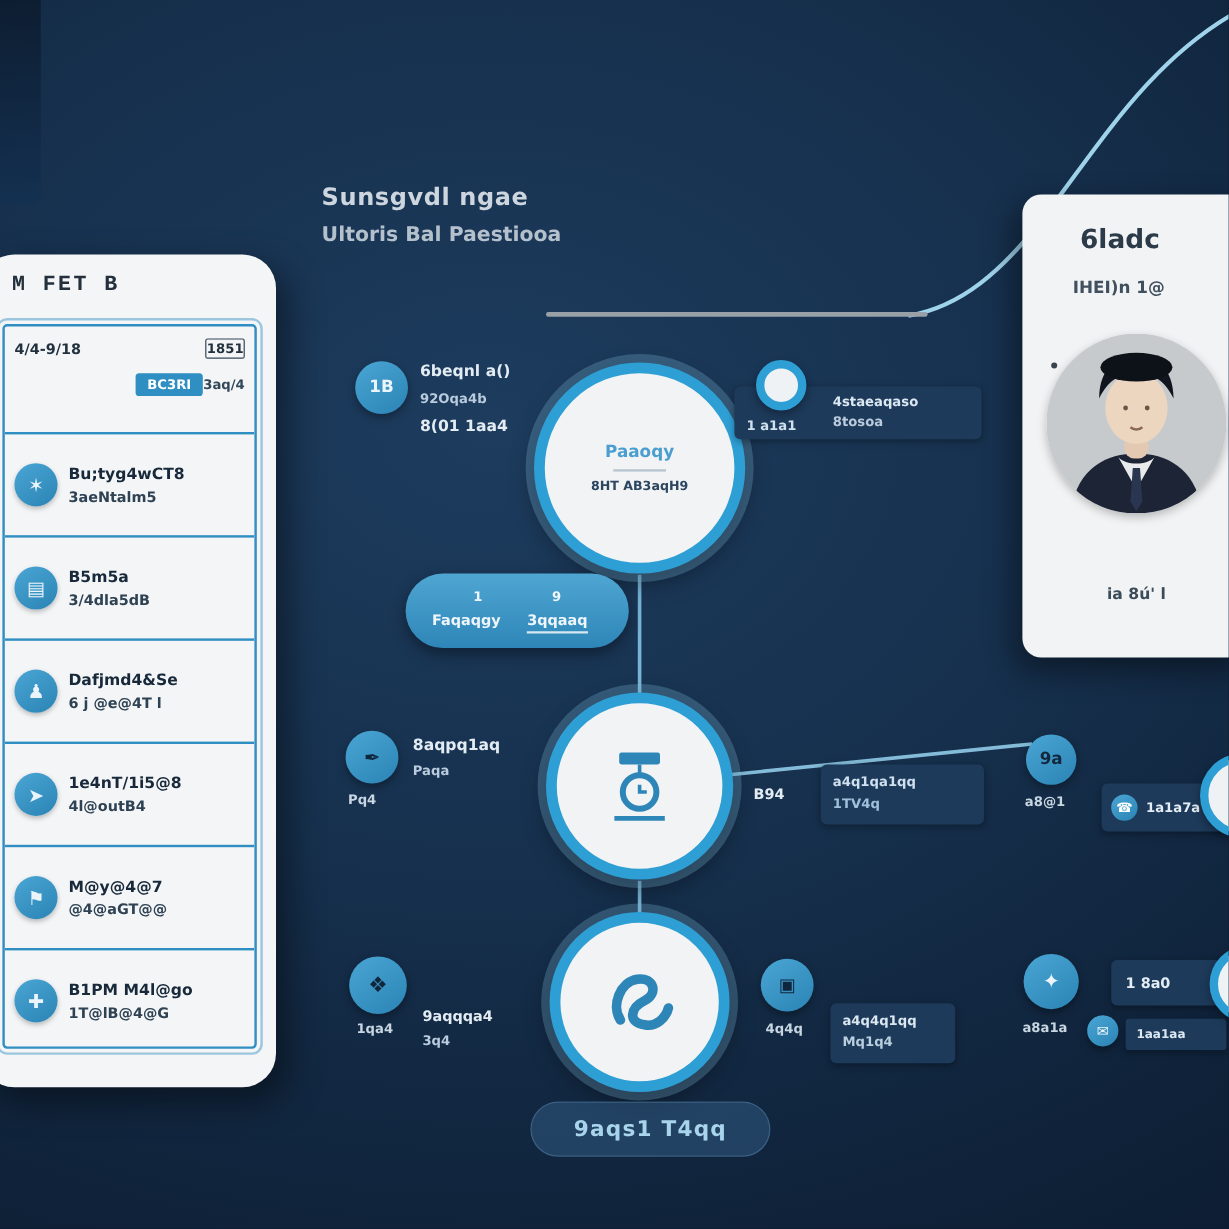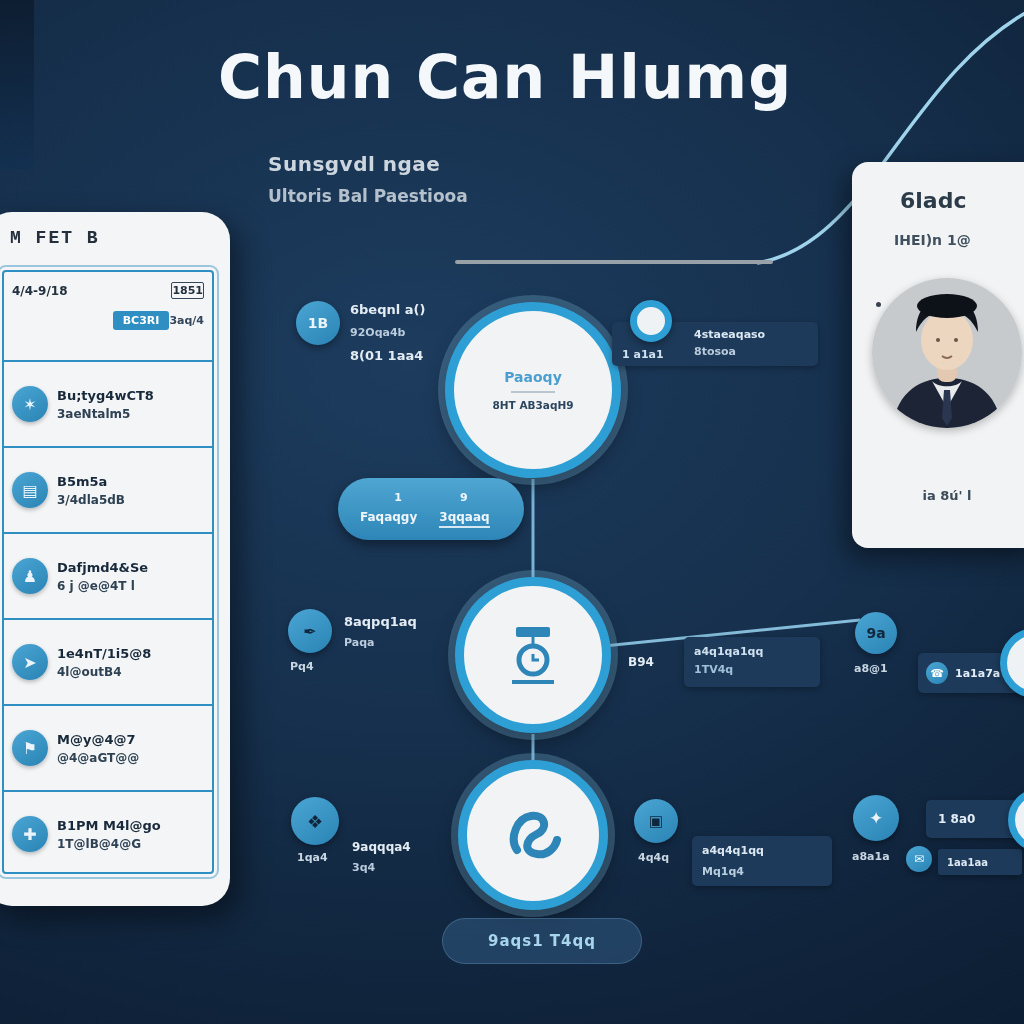--- a/index.html
+++ b/index.html
@@ -58,21 +58,21 @@
   .pill-node{position:absolute;left:338px;top:478px;width:186px;height:62px;border-radius:31px;
     background:linear-gradient(180deg,#4fa6d2,#2e86b8);box-shadow:0 5px 12px rgba(0,0,0,.4);
     display:flex;flex-direction:column;justify-content:center;padding:6px 22px;color:#eef6fb;}
   .pill-marks{display:flex;gap:58px;font-size:11px;font-weight:bold;justify-content:center;}
   .pill-texts{display:flex;gap:22px;font-size:12px;font-weight:bold;margin-top:6px;}
   .pill-texts .u{border-bottom:2px solid rgba(255,255,255,.8);padding-bottom:2px;}
 
   .bottom-pill{position:absolute;left:442px;top:918px;width:200px;height:46px;border-radius:23px;
     background:rgba(50,90,130,.55);border:1px solid rgba(120,170,210,.3);
     display:flex;align-items:center;justify-content:center;
-    color:#a8d4ec;font-size:15px;font-weight:bold;letter-spacing:1px;}
+    color:#a8d4ec;font-size:18px;font-weight:bold;letter-spacing:1px;}
 
   
   .card{position:absolute;left:852px;top:162px;width:190px;height:386px;background:#f2f3f4;
     border-radius:16px;box-shadow:-6px 10px 26px rgba(0,0,0,.45);}
   .card-h1{position:absolute;left:48px;top:26px;color:#2c3b49;font-size:22px;font-weight:bold;}
   .card-h2{position:absolute;left:42px;top:70px;color:#41505e;font-size:14px;font-weight:bold;}
   .photo{position:absolute;left:20px;top:116px;width:150px;height:150px;border-radius:50%;overflow:hidden;
     box-shadow:0 3px 8px rgba(0,0,0,.25);}
   .card-cap{position:absolute;left:0;top:326px;width:190px;text-align:center;color:#3c4b59;font-size:13px;font-weight:bold;}
   .dot{position:absolute;width:5px;height:5px;border-radius:50%;background:#3a4450;}
@@ -88,21 +88,20 @@
 
   <div class="corner-shape"></div>
 
   <svg class="layer" width="1024" height="1024">
     <path d="M 1034 8 C 960 48 918 118 872 178 C 836 226 800 256 757 263" fill="none" stroke="#a6dcf4" stroke-width="3.5" opacity="0.95"></path>
     <path d="M 533 479 L 533 578" stroke="#79b4d6" stroke-width="3"></path>
     <path d="M 533 734 L 533 761" stroke="#79b4d6" stroke-width="3"></path>
     <path d="M 604 646 L 860 620" stroke="#8fcbe8" stroke-width="3" opacity="0.9"></path>
   </svg>
 
-  <div class="title">Chun Can Hlumg</div>
   <div class="sub1">Sunsgvdl ngae</div>
   <div class="sub2">Ultoris Bal Paestiooa</div>
   <div class="divider"></div>
 
   <div class="phone">
     <div class="phone-header">M FET B</div>
     <div class="phone-inner">
 
       <div class="p-row">
         <div class="pf-top">
@@ -225,21 +224,21 @@
   </div>
 
   <div class="big-node" style="left:458px;top:760px;width:150px;height:150px;">
     <svg width="76" height="70" viewBox="0 0 76 70">
       <path d="M22 50 C14 38 22 18 36 16 C50 14 54 28 42 34 C30 40 28 52 42 54 C52 56 60 48 62 40" fill="none" stroke="#2e86b8" stroke-width="8" stroke-linecap="round"></path>
     </svg>
   </div>
 
   <div class="blue-circle" style="left:634px;top:799px;width:44px;height:44px;font-size:15px;color:#10263c;">▣</div>
   <span class="t-cap" style="left:638px;top:851px;">4q4q</span>
-  <div class="dark-bar" style="left:692px;top:836px;width:140px;height:50px;padding:8px 10px;display:flex;flex-direction:column;gap:5px;justify-content:space-between;">
+  <div class="dark-bar" style="left:692px;top:836px;width:104px;height:50px;padding:8px 10px;display:flex;flex-direction:column;gap:5px;">
     <span style="font-size:11px;color:#dbe7f1;font-weight:bold;">a4q4q1qq</span>
     <span style="font-size:11px;color:#b9cede;font-weight:bold;">Mq1q4</span>
   </div>
 
   <div class="bottom-pill">9aqs1 T4qq</div>
 
   <div class="card">
     <div class="card-h1">6ladc</div>
     <div class="card-h2">IHEI)n 1@</div>
     <span class="dot" style="left:24px;top:140px;"></span>

